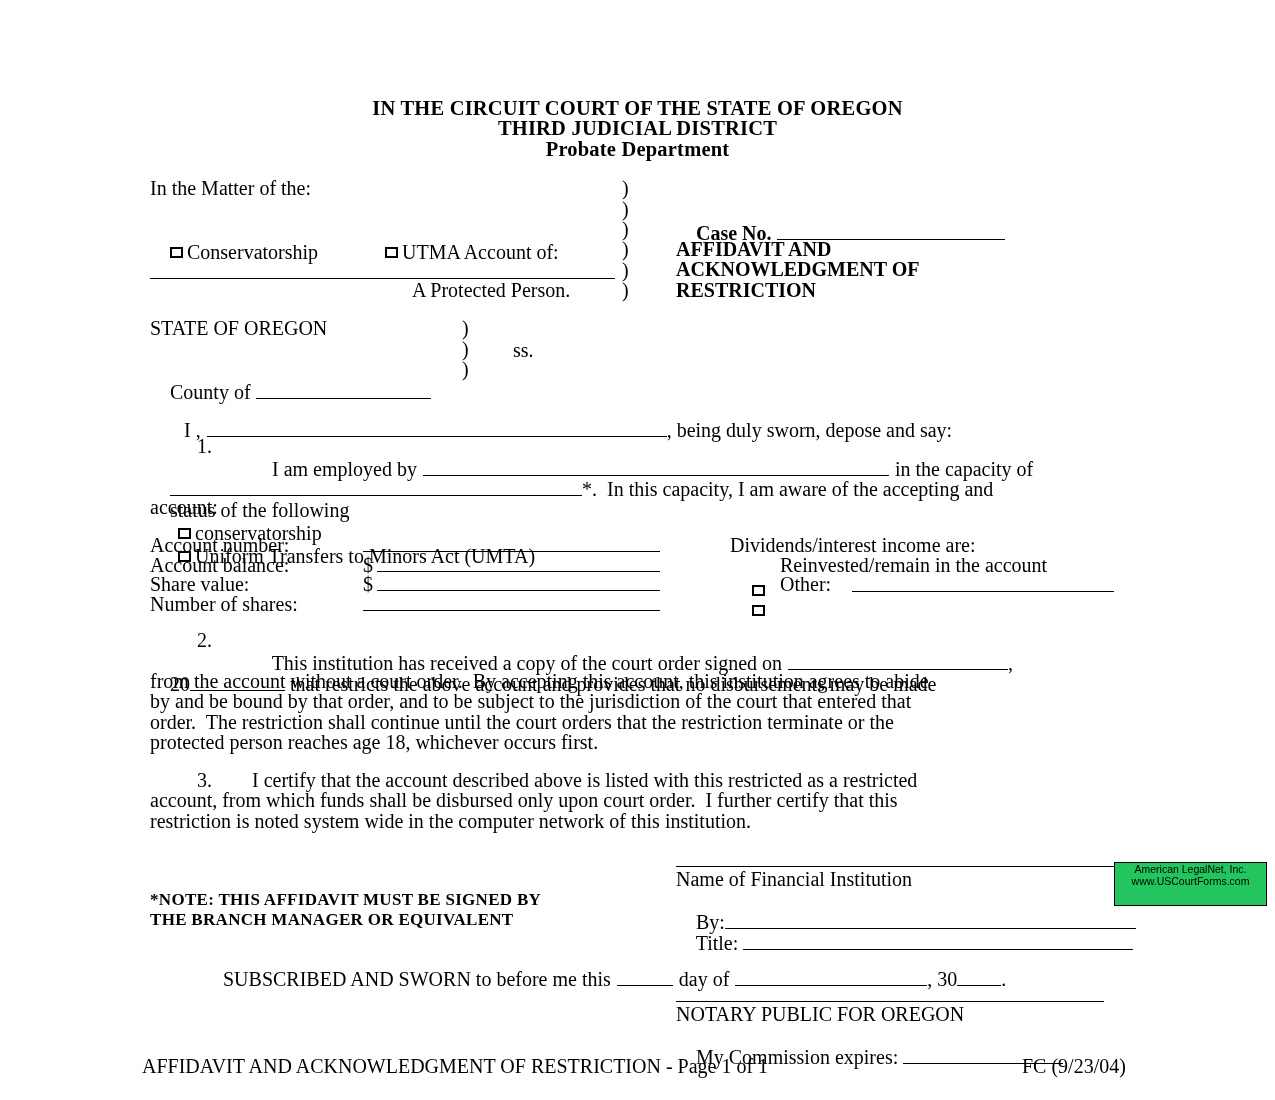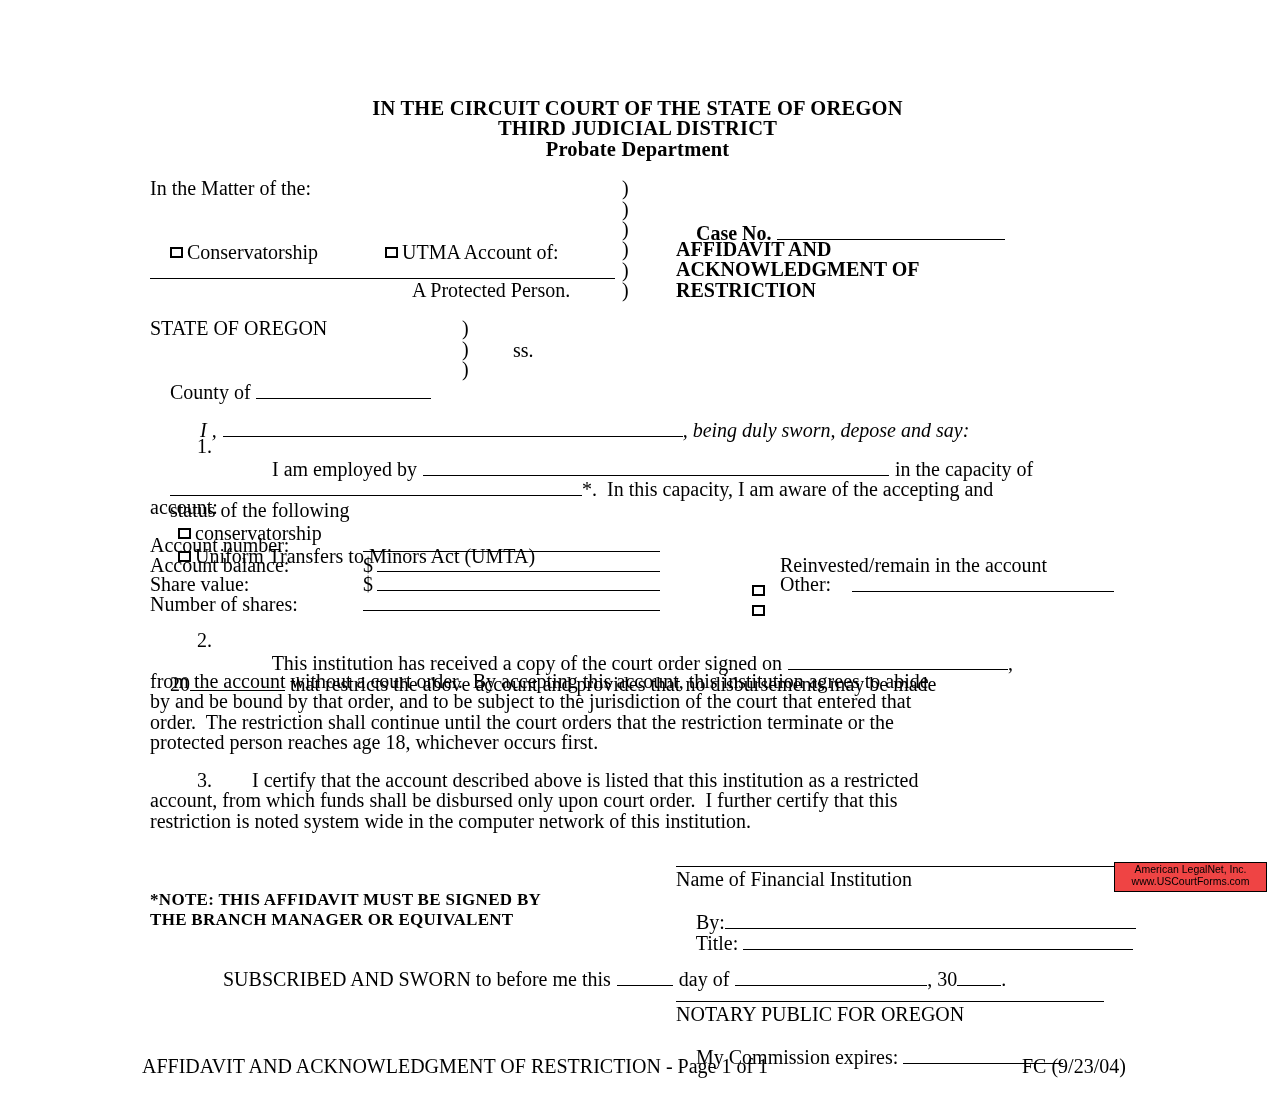--- a/index.html
+++ b/index.html
@@ -55,29 +55,29 @@
 
   .footer {
     position: absolute;
     font-size: 20px;
     font-weight: normal;
   }
 
   .stamp {
     position: absolute;
     right: 8px;
-    bottom: 14px;
+    bottom: 0;
     width: 151px;
     border: 1px solid #000;
-    background: #ef4444;
+    background: #22c55e;
     font-family: "Liberation Sans", sans-serif;
     font-size: 10.5px;
     line-height: 11.5px;
     text-align: center;
-    padding: 1px 0 4px 0;
+    padding: 1px 0 18px 0;
   }
 </style>
 </head>
 <body>
 
 <div class="page">
 
   <div class="hdr hdr-line1">IN THE CIRCUIT COURT OF THE STATE OF OREGON</div>
   <div class="hdr hdr-line2">THIRD JUDICIAL DISTRICT</div>
   <div class="hdr hdr-line3">Probate Department</div>
@@ -110,21 +110,21 @@
 
   <div class="t" style="left:150px; top:317px;">STATE OF OREGON</div>
   <div class="paren" style="left:462px; top:317px;">)</div>
   <div class="paren" style="left:462px; top:338px;">)</div>
   <div class="t" style="left:513px; top:339px;">ss.</div>
   <div class="t" style="left:150px; top:358px;">
     <span>County of </span><span class="ul" style="width:175px;"></span>
   </div>
   <div class="paren" style="left:462px; top:358px;">)</div>
 
-  <div class="t" style="left:180px; top:396px;font-style:italic;">
+  <div class="t" style="left:164px; top:396px;">
     <span>I ,</span><span class="ul" style="width:460px; margin-left:6px;"></span><span>, being duly sworn, depose and say:</span>
   </div>
 
   <div class="t" style="left:197px; top:435px;">1.</div>
   <div class="t" style="left:252px; top:435px;">
     <span>I am employed by</span><span class="ul" style="width:466px; margin-left:6px; margin-right:6px;"></span><span>in the capacity of</span>
   </div>
   <div class="t" style="left:150px; top:455px;">
     <span class="ul" style="width:412px;"></span><span>*.  In this capacity, I am aware of the accepting and</span>
   </div>
@@ -142,20 +142,21 @@
   <div class="t" style="left:363px; top:554px;">$</div>
   <div class="rule" style="left:377px; top:571px; width:283px;"></div>
 
   <div class="t" style="left:150px; top:573px;">Share value:</div>
   <div class="t" style="left:363px; top:573px;">$</div>
   <div class="rule" style="left:377px; top:590px; width:283px;"></div>
 
   <div class="t" style="left:150px; top:593px;">Number of shares:</div>
   <div class="rule" style="left:363px; top:610px; width:297px;"></div>
 
+  <div class="t" style="left:730px; top:534px;">Dividends/interest income are:</div>
 
   <div class="t" style="left:732px; top:556px;">
     <span class="cbx"></span>
   </div>
   <div class="t" style="left:780px; top:554px;">Reinvested/remain in the account</div>
 
   <div class="t" style="left:732px; top:576px;">
     <span class="cbx"></span>
   </div>
   <div class="t" style="left:780px; top:573px;">Other:</div>
@@ -167,21 +168,21 @@
   </div>
   <div class="t" style="left:150px; top:650px;">
     <span>20</span><span class="ul" style="width:95px;"></span> <span>that restricts the above account and provides that no disbursements may be made</span>
   </div>
   <div class="t" style="left:150px; top:670px;">from the account without a court order.  By accepting this account, this institution agrees to abide</div>
   <div class="t" style="left:150px; top:690px;">by and be bound by that order, and to be subject to the jurisdiction of the court that entered that</div>
   <div class="t" style="left:150px; top:711px;">order.  The restriction shall continue until the court orders that the restriction terminate or the</div>
   <div class="t" style="left:150px; top:731px;">protected person reaches age 18, whichever occurs first.</div>
 
   <div class="t" style="left:197px; top:769px;">3.</div>
-  <div class="t" style="left:252px; top:769px;">I certify that the account described above is listed that this institution as a restricted</div>
+  <div class="t" style="left:252px; top:769px;">I certify that the account described above is listed with this restricted as a restricted</div>
   <div class="t" style="left:150px; top:789px;">account, from which funds shall be disbursed only upon court order.  I further certify that this</div>
   <div class="t" style="left:150px; top:810px;">restriction is noted system wide in the computer network of this institution.</div>
 
 
   <div class="sc" style="position:absolute; left:150px; top:890px;">*NOTE: THIS AFFIDAVIT MUST BE SIGNED BY</div>
   <div class="sc" style="position:absolute; left:150px; top:910px;">THE BRANCH MANAGER OR EQUIVALENT</div>
 
   <div class="rule" style="left:676px; top:866px; width:440px;"></div>
   <div class="t" style="left:676px; top:868px;">Name of Financial Institution</div>
 

